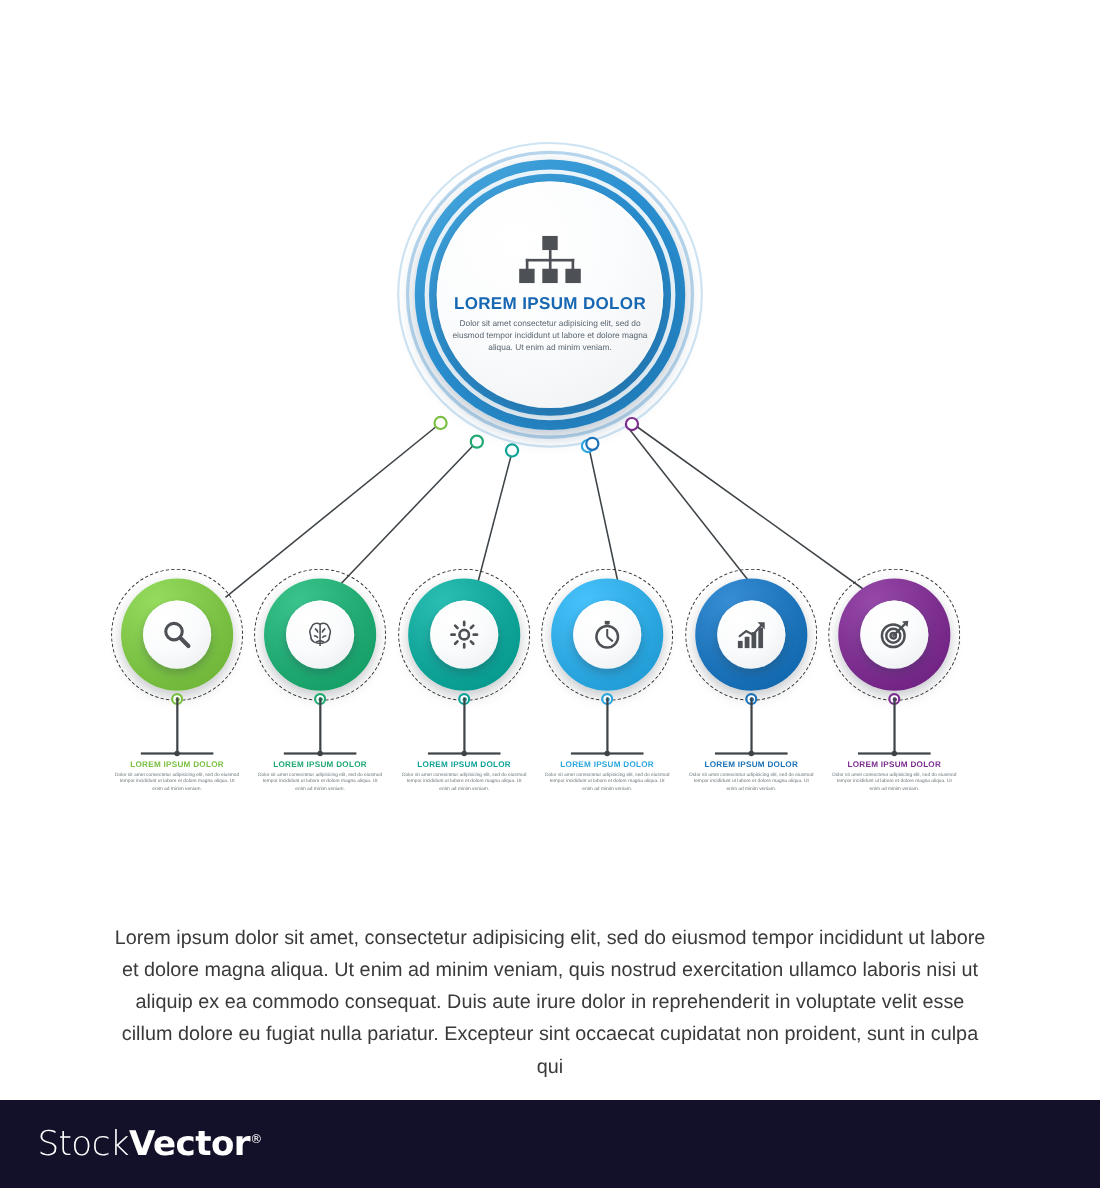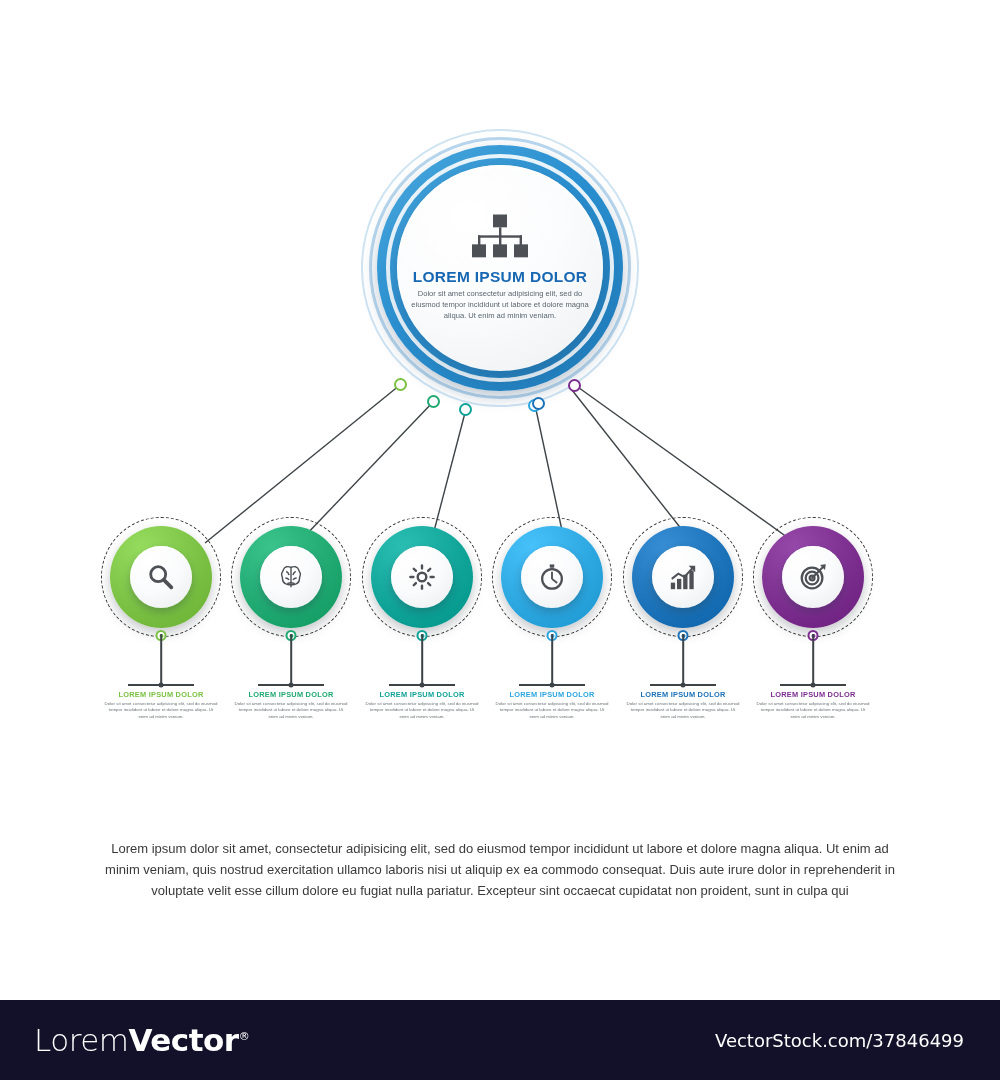--- a/index.html
+++ b/index.html
@@ -98,21 +98,21 @@
   .label-box { position:absolute; width:114px; text-align:center; }
   .label-title { font-size:7.4px; font-weight:bold; letter-spacing:.25px; margin-bottom:1.5px; }
   .label-desc { font-size:4.4px; line-height:1.5; color:#6b7479; }
 
   
   #footer-copy { position:absolute; left:100px; top:838px; width:800px; text-align:center; }
   #footer-copy h2 {
     font-size:20px; font-weight:bold; color:#2b2b2b;
     letter-spacing:.6px; margin-bottom:16px;
   }
-  #footer-copy p { font-size:13px; line-height:1.62; color:#3a3a3a; }
+  #footer-copy p { font-size:18px; line-height:1.62; color:#3a3a3a; }
 
   
   #wm {
     position:absolute; left:0; top:1000px; width:1000px; height:80px;
     background:#131129; display:flex; align-items:center;
   }
   #wm-logo {
     margin-left:34px; font-size:31px; color:#fff; position:relative;
     font-family:"DejaVu Sans", sans-serif; letter-spacing:-.5px;
   }
@@ -339,15 +339,14 @@
         <div class="label-desc">Dolor sit amet consectetur adipisicing elit, sed do eiusmod tempor incididunt ut labore et dolore magna aliqua. Ut enim ad minim veniam.</div>
       </div>
     </div>
 
   <div id="footer-copy">
     <p>Lorem ipsum dolor sit amet, consectetur adipisicing elit, sed do eiusmod tempor incididunt ut labore et dolore magna aliqua. Ut enim ad minim veniam, quis nostrud exercitation ullamco laboris nisi ut aliquip ex ea commodo consequat. Duis aute irure dolor in reprehenderit in voluptate velit esse cillum dolore eu fugiat nulla pariatur. Excepteur sint occaecat cupidatat non proident,  sunt in culpa qui</p>
   </div>
 </div>
 
 <div id="wm">
-  <div id="wm-logo"><span class="lite">Lorem</span><span class="bold">Vector</span><span class="reg">®</span></div>
-  <div id="wm-url">VectorStock.com/37846499</div>
+  <div id="wm-logo"><span class="lite">Stock</span><span class="bold">Vector</span><span class="reg">®</span></div>
 </div>
 
 </body></html>

